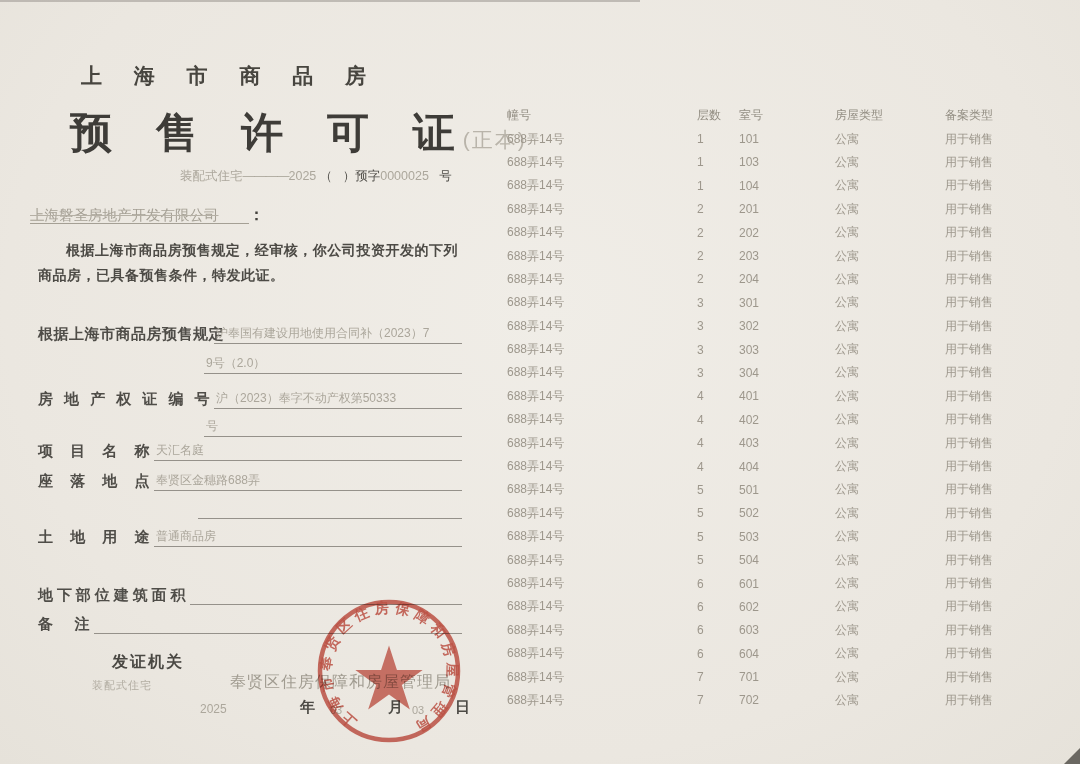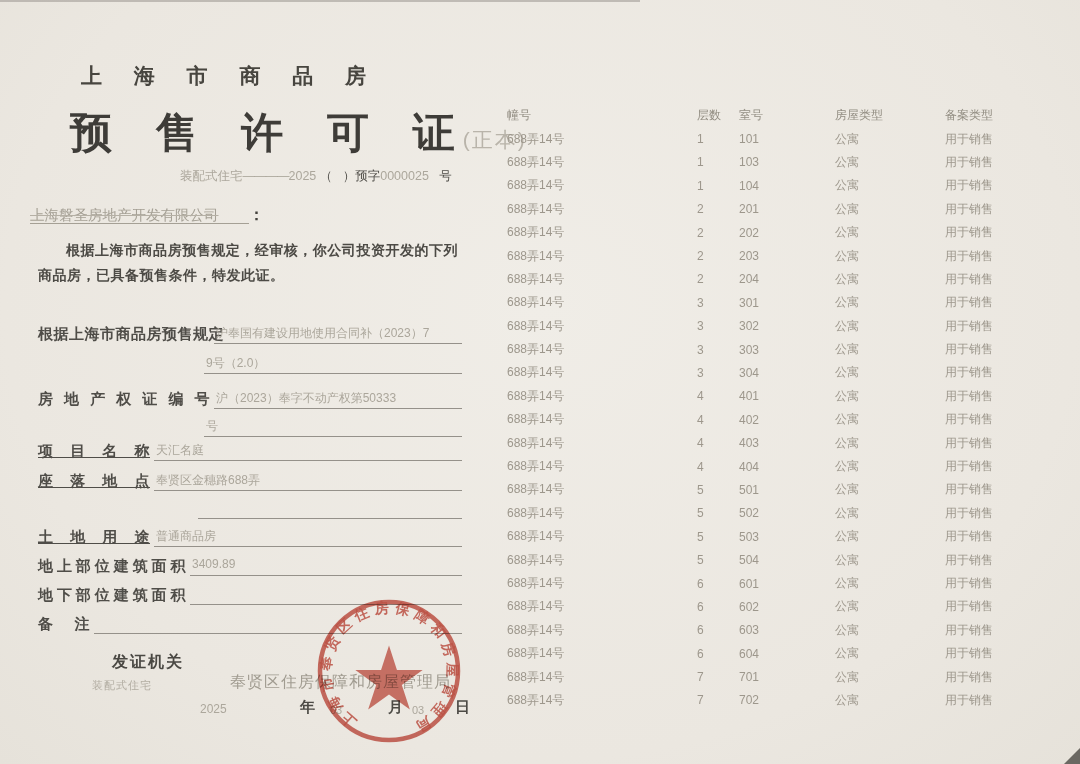--- a/index.html
+++ b/index.html
@@ -38,21 +38,21 @@
 
   .body-par { position:absolute; left:8px; top:238px; width:420px;
     font-size:14px; font-weight:600; line-height:1.78; color:#4c4a45;
     text-indent:2em; text-align:justify; letter-spacing:.5px; }
 
   .frow { position:absolute; left:8px; display:flex; align-items:flex-end; width:424px; font-size:15px; }
   .flabel { font-weight:700; color:#4f4d48; white-space:nowrap; flex:none;
     text-align:justify; text-align-last:justify; letter-spacing:.5px; }
   .fline { flex:1; border-bottom:1px solid #95918a; margin-left:4px; height:19px;
     font-size:12px; color:#aba69b; white-space:nowrap; overflow:hidden; padding-left:2px; }
-  .w170 { width:172px; } .w150 { width:148px; } .w115 { width:112px;text-decoration:underline; } .w60 { width:52px; }
+  .w170 { width:172px; } .w150 { width:148px; } .w115 { width:112px; } .w60 { width:52px; }
   .cont .fline { margin-left:166px; }
   .cont2 .fline { margin-left:160px; }
 
   .prefab { position:absolute; left:62px; top:678px; font-size:11px; color:#b2ada2; letter-spacing:1px; }
   .issuer-label { position:absolute; left:82px; top:652px; font-size:16px; font-weight:700; color:#4a4843; letter-spacing:2px; }
   .issuer-value { position:absolute; left:200px; top:661px; font-size:16px; color:#a19c91; letter-spacing:1px;margin-top:11px; }
 
   .dateline { position:absolute; left:130px; top:698px; width:300px; font-size:15px; color:#4c4a45; }
   .dateline .yr { position:absolute; left:40px; top:4px; font-size:12px; color:#aca79c; }
   .dateline .y-lab { position:absolute; left:140px; top:0; font-weight:600; }
@@ -124,24 +124,20 @@
     </div>
     <div class="frow cont2" style="top:500px">
       <span class="fline"></span>
     </div>
 
     <div class="frow" style="top:528px">
       <span class="flabel w115">土地用途</span>
       <span class="fline">普通商品房</span>
     </div>
 
-    <div class="frow" style="top:557px">
-      <span class="flabel w150">地上部位建筑面积</span>
-      <span class="fline">3409.89</span>
-    </div>
 
     <div class="frow" style="top:615px">
       <span class="flabel w60">备注</span>
       <span class="fline"></span>
     </div>
 
     <div class="frow" style="top:586px">
       <span class="flabel w150">地下部位建筑面积</span>
       <span class="fline"></span>
     </div>

